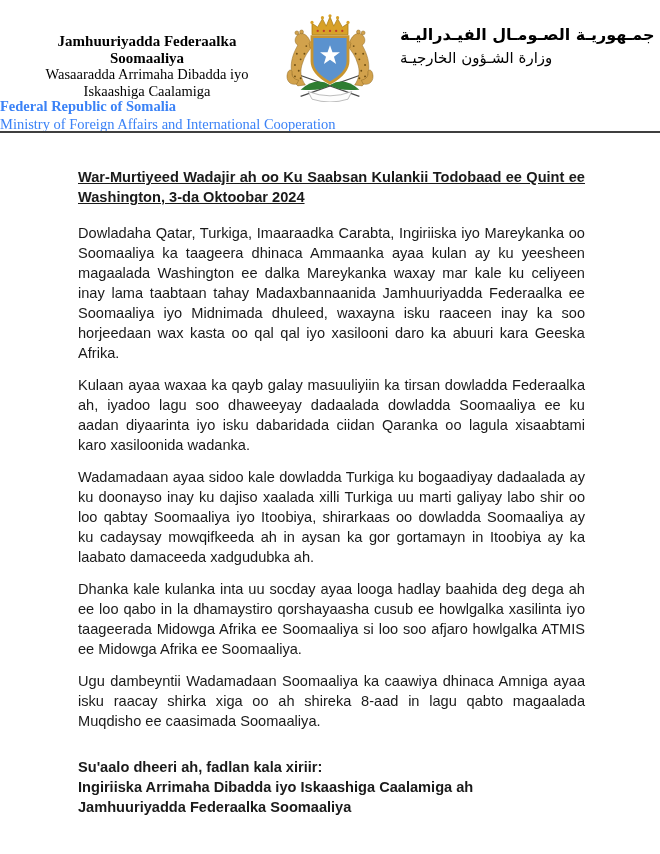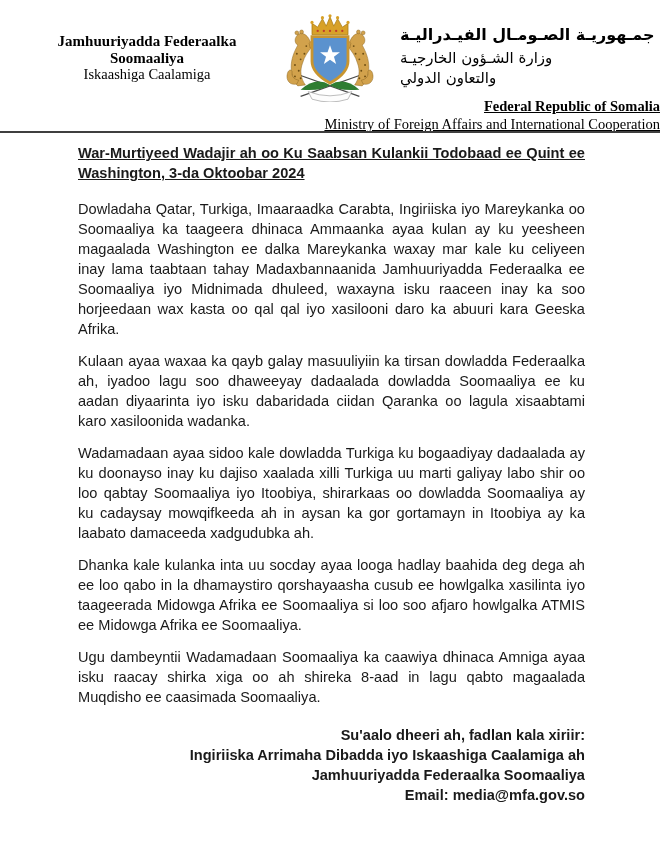--- a/index.html
+++ b/index.html
@@ -8,41 +8,42 @@
 
   
   .hdr-left{position:absolute;left:20px;top:33px;width:254px;text-align:center;
             font-family:"Liberation Serif",serif;font-size:14.5px;line-height:16.5px;color:#000;}
   .hdr-left .b{font-weight:bold;font-size:15px;}
   .emblem{position:absolute;left:268px;top:12px;width:124px;height:90px;}
   .hdr-right{position:absolute;right:4px;top:22px;width:256px;text-align:left;direction:rtl;
              font-family:"DejaVu Sans",sans-serif;color:#000;}
   .hdr-right .l1{font-size:16px;font-weight:bold;line-height:26px;}
   .hdr-right .l2{font-size:15px;line-height:20px;}
-  .hdr-center{position:absolute;left:0;right:0;top:99px;text-align:right;
-              font-family:"Liberation Serif",serif;font-size:14.5px;line-height:15px;color:#000000;text-decoration:underline;}
+  .hdr-center{position:absolute;left:0;right:0;top:99px;text-align:left;
+              font-family:"Liberation Serif",serif;font-size:14.5px;line-height:15px;color:#3b82f6;}
   .hdr-center .b{font-weight:bold;margin-bottom:3px;}
   .rule{position:absolute;left:0;right:0;top:131px;border-top:2px solid #3f3f3f;height:0;}
 
   
-  .content{position:absolute;left:78px;top:143px;width:507px;
+  .content{position:absolute;left:78px;top:167px;width:507px;
            font-size:14.6px;line-height:20px;text-align:justify;hyphens:none;}
   .doc-title{font-size:14.6px;font-weight:bold;text-decoration:underline;
              margin:0 0 16px 0;text-align:justify;}
   .content p{margin:0 0 12px 0;}
-  .content p.last{margin-bottom:18px;}
-  .contact{font-weight:bold;text-align:right;line-height:20px;}
+  .content p.last{margin-bottom:26px;}
+  .contact{font-weight:bold;text-align:left;line-height:20px;}
 </style>
 </head>
 <body>
 
 <div class="page">
 
   <div class="hdr-left">
     <div class="b">Jamhuuriyadda Federaalka Soomaaliya</div>
+    <div>Wasaaradda Arrimaha Dibadda iyo</div>
     <div>Iskaashiga Caalamiga</div>
   </div>
 
   <div class="emblem">
     <svg width="124" height="90" viewBox="0 0 130 95" xmlns="http://www.w3.org/2000/svg">
 
       <g stroke="#4a4a4a" stroke-width="1.3" fill="#4a4a4a">
         <line x1="34" y1="89" x2="96" y2="67"></line>
         <line x1="34" y1="67" x2="96" y2="89"></line>
         <polygon points="96,67 101,63 98,70"></polygon>
@@ -105,21 +106,20 @@
       <circle cx="78" cy="20" r="1.2" fill="#C0392B"></circle>
 
       <path d="M46 26 H84 V52 C84 62 76 69 65 75 C54 69 46 62 46 52 Z" fill="#5B92CE" stroke="#C89530" stroke-width="3"></path>
       <polygon points="65,35 67.59,42.44 75.46,42.6 69.18,47.36 71.47,54.9 65,50.4 58.53,54.9 60.82,47.36 54.54,42.6 62.41,42.44" fill="#ffffff"></polygon>
     </svg>
   </div>
 
   <div class="hdr-right">
     <div class="l1">جمـهوريـة الصـومـال الفيـدراليـة</div>
     <div class="l2">وزارة الشـؤون الخارجيـة</div>
-    <div class="l2">والتعاون الدولي</div>
   </div>
 
   <div class="hdr-center">
     <div class="b">Federal Republic of Somalia</div>
     <div>Ministry of Foreign Affairs and International Cooperation</div>
   </div>
 
   <div class="rule"></div>
 
   <div class="content">

